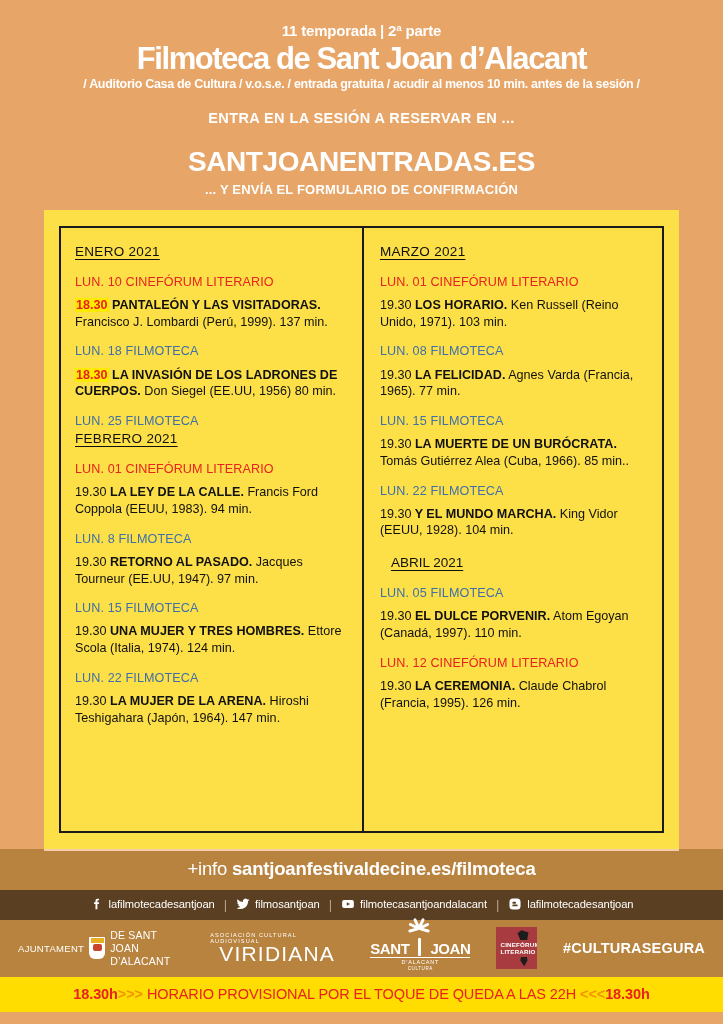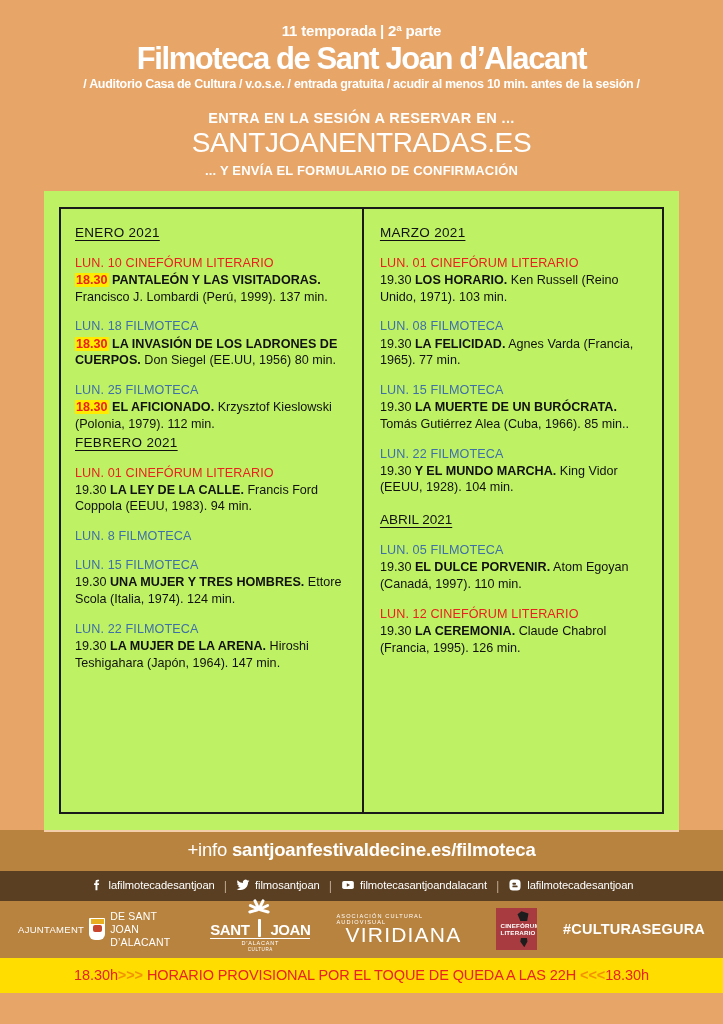--- a/index.html
+++ b/index.html
@@ -27,62 +27,62 @@
     font-size:12.5px; font-weight:bold; letter-spacing:-0.3px;
     margin-top:2px;
   }
 
   
   .reserve { text-align:center; color:#ffffff; margin-top:15px; }
   .reserve-pre {
     font-size:14.5px; font-weight:bold; letter-spacing:0.4px;
   }
   .reserve-url {
-    font-size:28px; font-weight:normal; letter-spacing:-0.4px;
-    line-height:1.2; margin-top:0;
+    font-size:28px; font-weight:bold; letter-spacing:-0.4px;
+    line-height:1.2; margin-top:19px;
   }
   .reserve-post {
     font-size:13px; font-weight:bold; letter-spacing:0.2px; margin-top:3px;
   }
 
   
   .panel {
     margin:13px 44px 0 44px;
-    background:#bef264;
+    background:#fde047;
     padding:16px 15px;
     flex:0 0 auto;
     height:639px;
   }
   .columns { display:flex; height:100%; }
   .col {
     border:2px solid #1a1a1a;
     padding:14px 12px 10px 14px;
     overflow:hidden;
   }
   .col-left  { width:50.4%; }
   .col-right { width:49.6%; border-left:none; padding-left:16px; }
 
   .month {
     font-size:13.5px; color:#111; font-weight:normal;
     text-decoration:underline; text-underline-offset:3px;
     letter-spacing:0.3px; margin-bottom:2px; display:inline-block;
   }
-  .month.tight { letter-spacing:0px; }
+  .month.tight { letter-spacing:0px;margin-left:11px; }
 
   .event { margin-top:13px; }
   .event:first-of-type { margin-top:11px; }
 
   .ev-head {
     font-size:12.6px; letter-spacing:0.1px; line-height:1.28;
   }
   .ev-head.cine { color:#e8221f; }
   .ev-head.film { color:#3f6fa8; }
 
   .ev-body {
-    font-size:12.6px; color:#111; line-height:1.33; margin-top:1px;
+    font-size:12.6px; color:#111; line-height:1.33; margin-top:7px;
   }
   .ev-body b { font-weight:bold; }
   .time-hl {
     background:#ffeb00; color:#e8221f; font-weight:bold;
     padding:0 1px;
   }
   .time-plain { color:#111; }
 
   
   .infobar {
@@ -187,21 +187,21 @@
     color:#ffffff; font-size:14.5px; font-weight:bold; letter-spacing:0.2px;
   }
 
   
   .yellowbar {
     background:#ffdd00; text-align:center;
     padding:9px 0 10px;
     color:#e8221f; font-size:14.5px; letter-spacing:-0.1px;
     white-space:nowrap;
   }
-  .yellowbar b { font-weight:normal; }
+  .yellowbar b { font-weight:bold; }
   .yellowbar .arrows { color:#f39200; font-weight:bold; }
 </style>
 </head>
 <body>
 
 <div class="poster">
 
   <div class="header">
     <div class="season">11 temporada | 2ª parte</div>
     <div class="main-title">Filmoteca de Sant Joan d’Alacant</div>
@@ -217,26 +217,26 @@
   <div class="panel">
     <div class="columns">
       <div class="col col-left" id="col-left"><div class="month">ENERO  2021</div><div class="event">
             <div class="ev-head cine"><span>LUN. 10  </span><span>CINEFÓRUM LITERARIO</span></div>
             <div class="ev-body"><span class="time-hl">18.30</span><b> PANTALEÓN Y LAS VISITADORAS.</b><span> Francisco J. Lombardi (Perú, 1999). 137 min.</span></div>
           </div><div class="event">
             <div class="ev-head film"><span>LUN. 18  </span><span>FILMOTECA</span></div>
             <div class="ev-body"><span class="time-hl">18.30</span><b> LA INVASIÓN DE LOS LADRONES DE CUERPOS.</b><span> Don Siegel (EE.UU, 1956) 80 min.</span></div>
           </div><div class="event">
             <div class="ev-head film"><span>LUN. 25  </span><span>FILMOTECA</span></div>
-            <div class="ev-body"><span class="time-hl">18.30</span><b> EL AFICIONADO.</b><span> Krzysztof Kieslowski (Polonia, 1979). 112 min.</span></div>
           </div><div class="month" style="">FEBRERO  2021</div><div class="event">
             <div class="ev-head cine"><span>LUN. 01  </span><span>CINEFÓRUM LITERARIO</span></div>
             <div class="ev-body"><span class="time-plain">19.30</span><b> LA LEY DE LA CALLE.</b><span>  Francis Ford Coppola (EEUU, 1983). 94 min.</span></div>
           </div><div class="event">
             <div class="ev-head film"><span>LUN.  8  </span><span>FILMOTECA</span></div>
+            <div class="ev-body"><span class="time-plain">19.30</span><b> RETORNO AL PASADO.</b><span> Jacques Tourneur (EE.UU, 1947). 97 min.</span></div>
           </div><div class="event">
             <div class="ev-head film"><span>LUN. 15  </span><span>FILMOTECA</span></div>
             <div class="ev-body"><span class="time-plain">19.30</span><b> UNA MUJER Y TRES HOMBRES.</b><span> Ettore Scola (Italia, 1974). 124 min.</span></div>
           </div><div class="event">
             <div class="ev-head film"><span>LUN. 22  </span><span>FILMOTECA</span></div>
             <div class="ev-body"><span class="time-plain">19.30</span><b> LA MUJER DE LA ARENA.</b><span> Hiroshi Teshigahara (Japón, 1964). 147 min.</span></div>
           </div></div>
       <div class="col col-right" id="col-right"><div class="month">MARZO  2021</div><div class="event">
             <div class="ev-head cine"><span>LUN. 01  </span><span>CINEFÓRUM LITERARIO</span></div>
             <div class="ev-body"><span class="time-plain">19.30</span><b> LOS HORARIO.</b><span> Ken Russell (Reino Unido, 1971). 103 min.</span></div>
@@ -309,45 +309,45 @@
     <div class="logo lg-ajunt">
       <span class="w1">AJUNTAMENT</span>
       <span class="shield">
         <span class="top"></span><span class="bot"></span>
         <span class="crown"></span><span class="beast"></span>
       </span>
       <span class="w2">
         <span>DE SANT JOAN</span><br>
         <span>D’ALACANT</span>
       </span>
+    </div>
+
+    <div class="logo lg-vir">
+      <span class="vsup">ASOCIACIÓN  CULTURAL  AUDIOVISUAL</span>
+      <span class="vname">VIRIDIANA</span>
     </div>
 
     <div class="logo lg-sj">
       <span class="row">
         <span class="sj-word">SANT</span>
         <span class="palm">
           <span class="trunk"></span>
           <span class="frond" style="transform:rotate(-65deg)"></span>
           <span class="frond" style="transform:rotate(-25deg)"></span>
           <span class="frond" style="transform:rotate(15deg)"></span>
           <span class="frond" style="transform:rotate(-115deg)"></span>
           <span class="frond" style="transform:rotate(-155deg)"></span>
           <span class="frond" style="transform:rotate(-195deg)"></span>
         </span>
         <span class="sj-word">JOAN</span>
       </span>
       <span class="sub1">D’ALACANT</span>
       <span class="sub2">CULTURA</span>
     </div>
 
-    <div class="logo lg-vir">
-      <span class="vsup">ASOCIACIÓN  CULTURAL  AUDIOVISUAL</span>
-      <span class="vname">VIRIDIANA</span>
-    </div>
-
     <div class="lg-cine">
       <span class="fig"></span>
       <span class="badge-txt">
         <span>CINEFÓRUM</span><br>
         <span>LITERARIO</span>
       </span>
     </div>
 
     <div class="hashtag">#CULTURASEGURA</div>
   </div>

